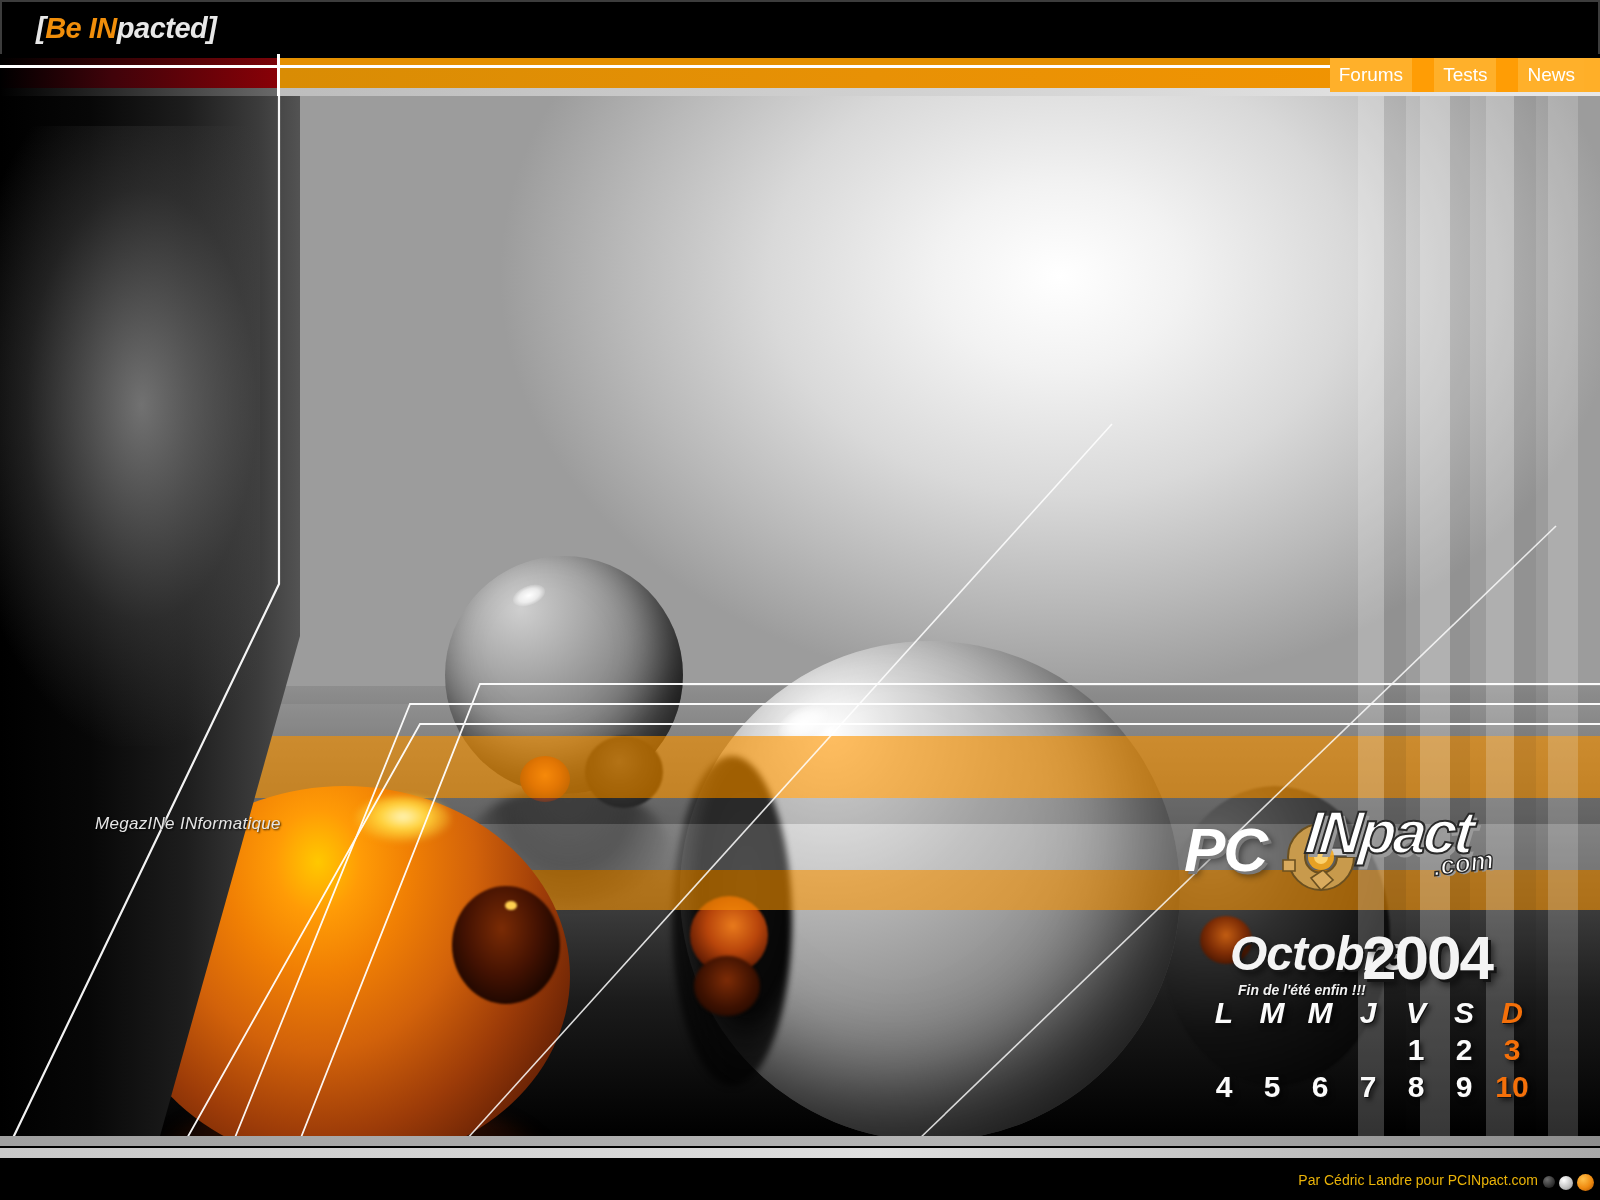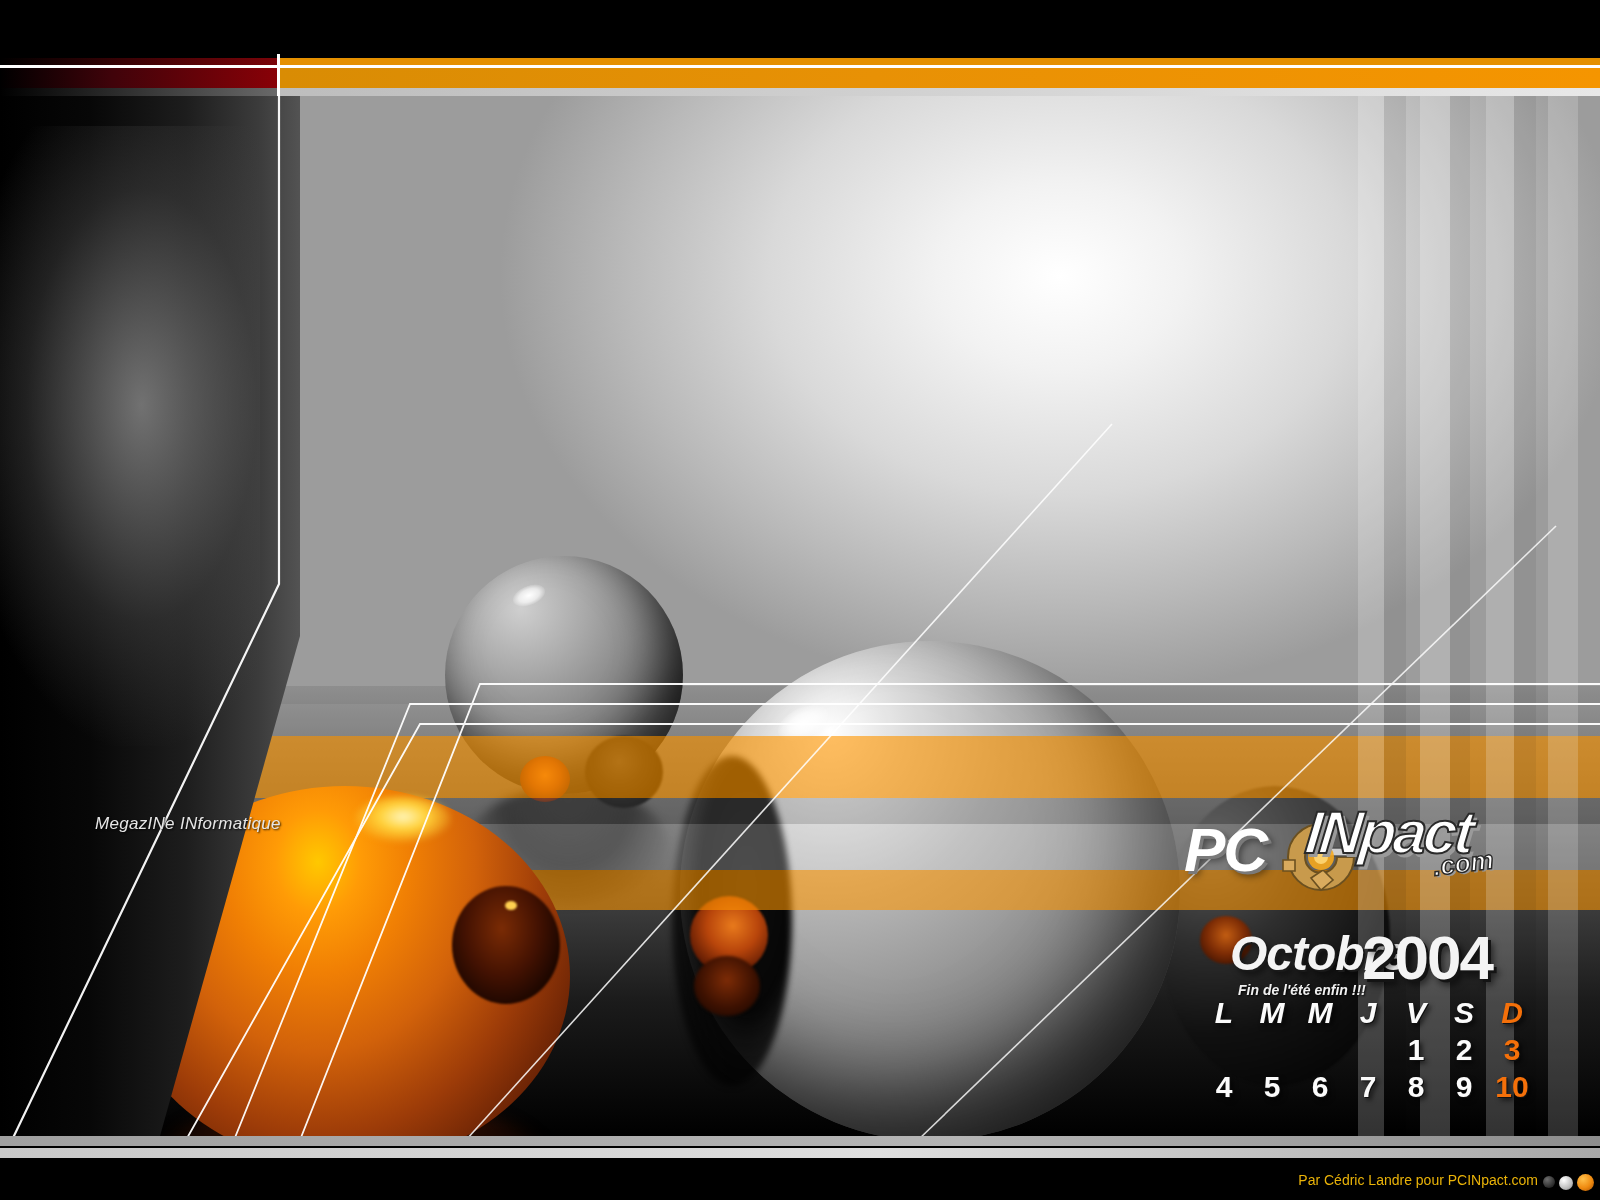--- a/index.html
+++ b/index.html
@@ -172,32 +172,43 @@
   .dot{position:absolute;top:1176px;border-radius:50%;}
   .dot1{right:45px;width:12px;height:12px;background:radial-gradient(circle at 35% 30%,#6e6e6e,#2a2a2a 70%,#111);}
   .dot2{right:27px;width:14px;height:14px;background:radial-gradient(circle at 35% 30%,#ffffff,#b9b9b9 65%,#6e6e6e);}
   .dot3{right:6px;width:17px;height:17px;top:1174px;background:radial-gradient(circle at 35% 30%,#ffc04a,#ef8a10 55%,#a34e02);}
 </style>
 </head>
 <body>
 
 <div id="stage">
 
+  <div class="titlebar">
+    <div class="brand"><span>[</span><span class="or">Be </span><span class="or">IN</span><span>pacted</span><span>]</span></div>
+  </div>
 
   <div class="hdr">
     <div class="hdr-thin-r"></div>
     <div class="hdr-thin-l"></div>
     <div class="hdr-sep"></div>
     <div class="hdr-main-l"></div>
     <div class="hdr-main-r"></div>
     <div class="hdr-bot-l"></div>
     <div class="hdr-bot-r"></div>
     <div class="hdr-vline"></div>
   </div>
 
+  <div class="nav">
+    <div class="nav-item">Forums</div>
+    <div class="nav-gap"></div>
+    <div class="nav-item">Tests</div>
+    <div class="nav-gap"></div>
+    <div class="nav-item">News</div>
+    <div class="nav-end"></div>
+  </div>
 
   <div class="art">
 
     <div class="bg-grey"></div>
     <div class="bg-floor"></div>
 
     <div class="sph-small-refl"></div>
     <div class="sph-orange-refl"></div>
 
     <div class="sph sph-small"></div>

